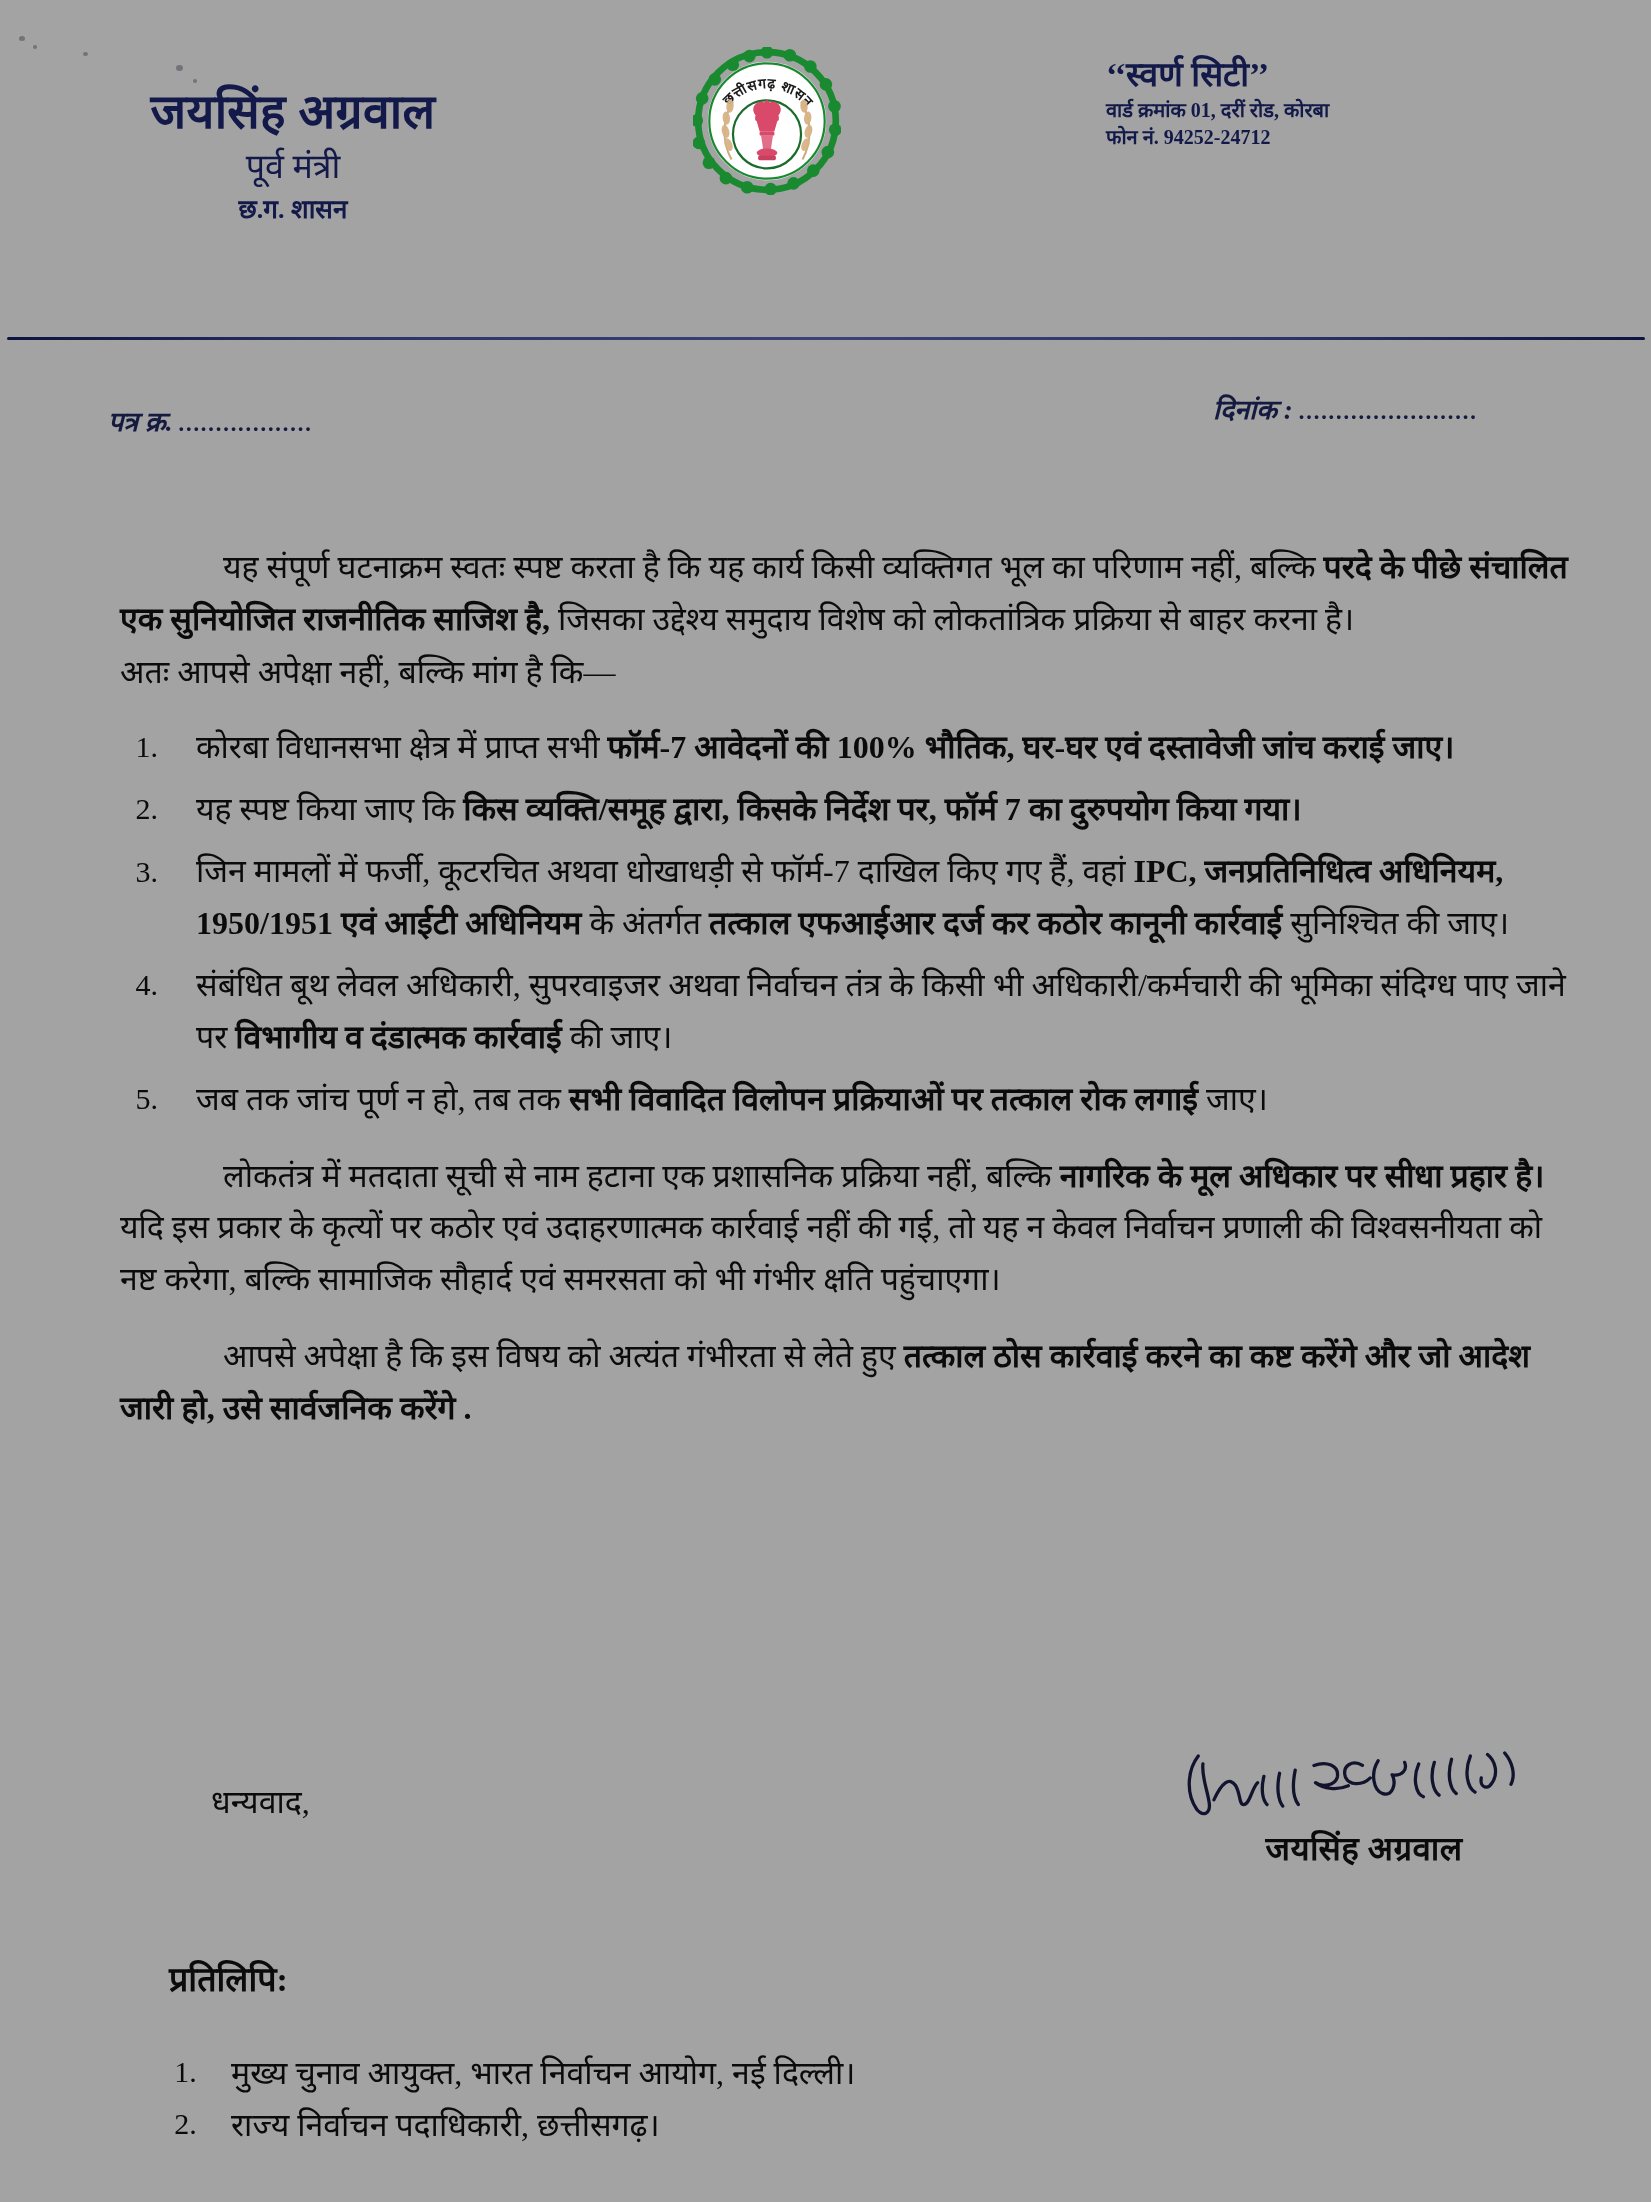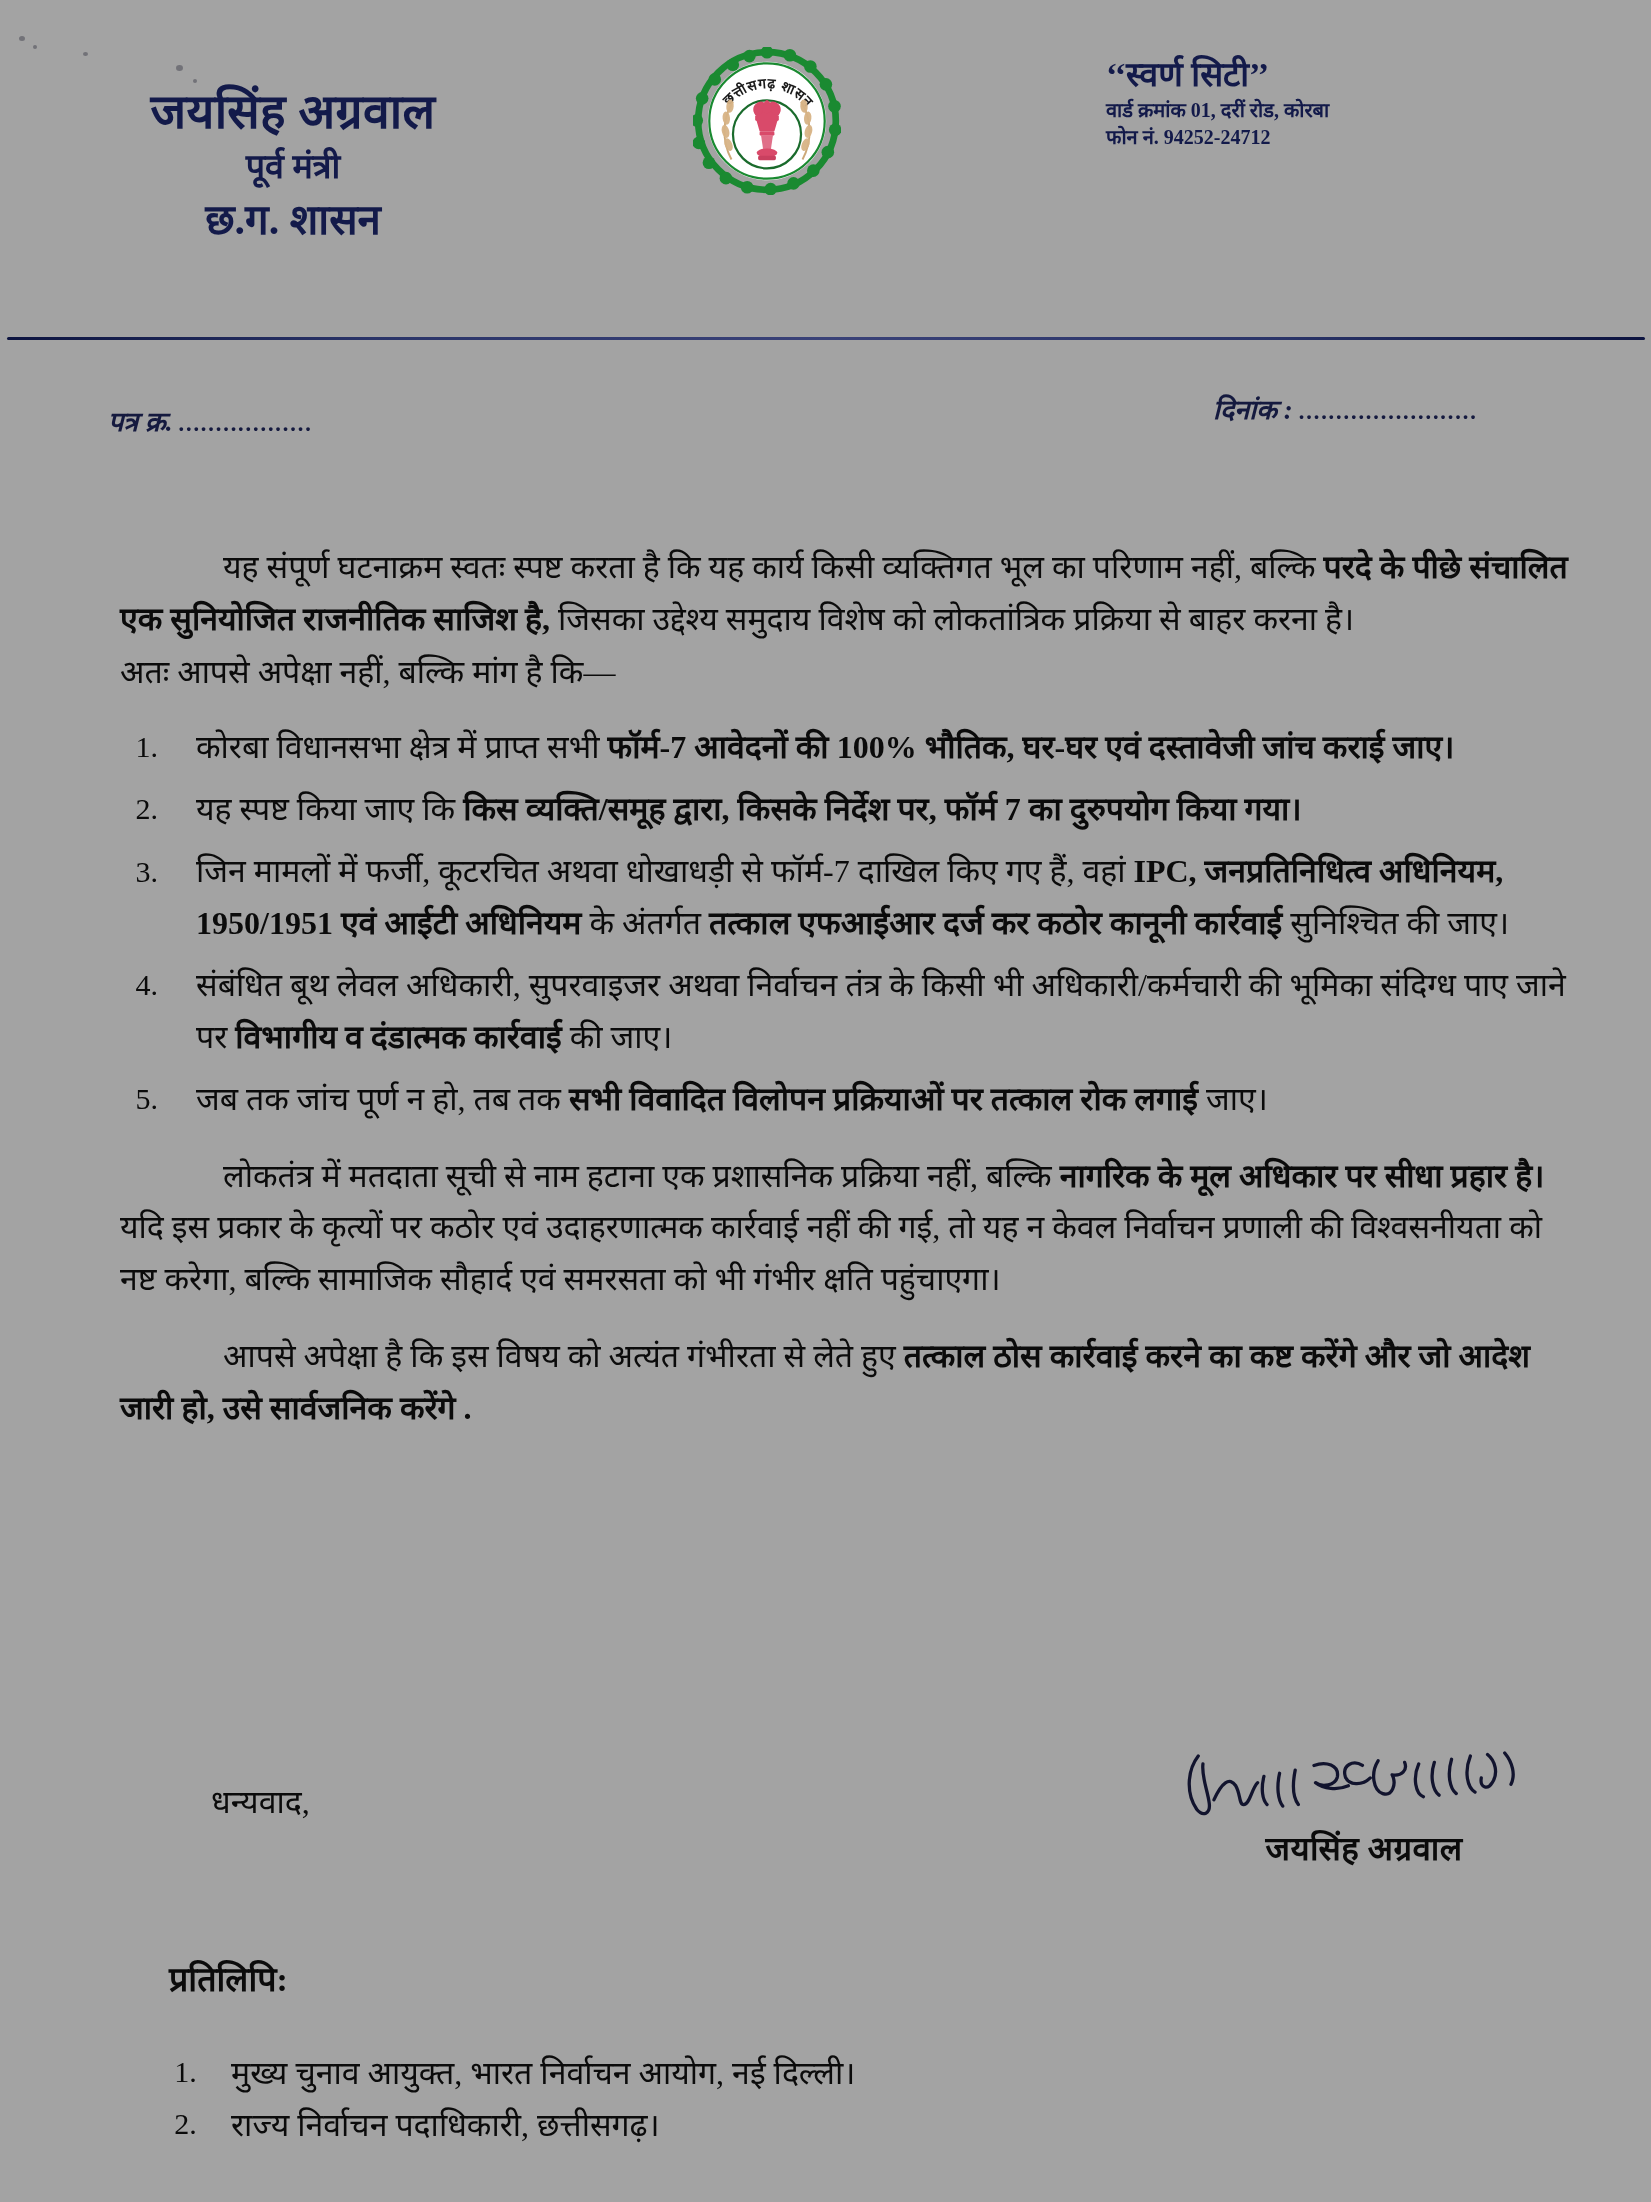--- a/index.html
+++ b/index.html
@@ -41,26 +41,26 @@
     color: #131a4a;
   }
   .lh-name {
     font-size: 48px;
     font-weight: bold;
     line-height: 1.08;
     letter-spacing: 0.4px;
   }
   .lh-role {
     font-size: 34px;
-    font-weight: bold;
+    font-weight: normal;
     line-height: 1.25;
     margin-top: 8.6px;
   }
   .lh-govt {
-    font-size: 42px;
+    font-size: 26px;
     font-weight: bold;
     line-height: 1.25;
     margin-top: 5.2px;
   }
 
   .lh-emblem {
     position: absolute;
     left: 693px;
     top: 47px;
     width: 148px;

